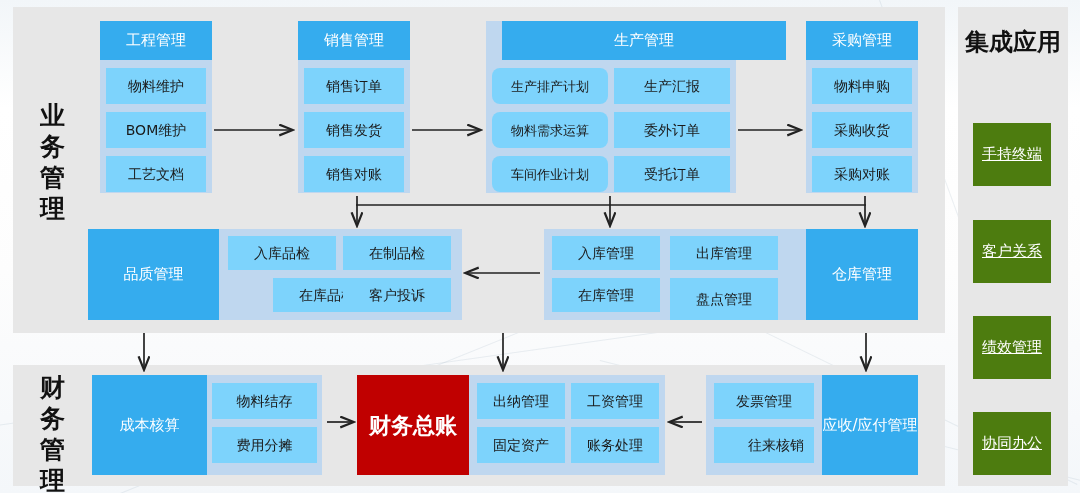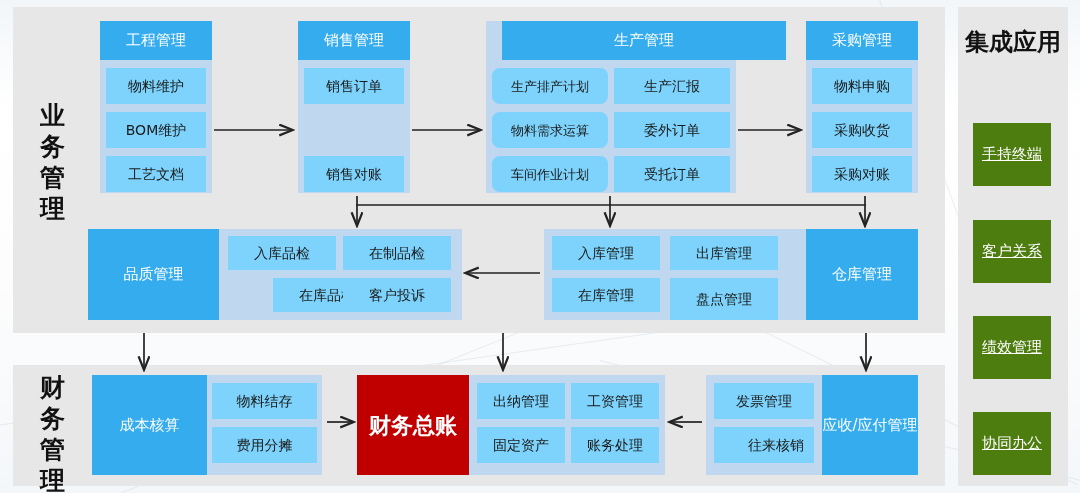--- a/index.html
+++ b/index.html
@@ -80,20 +80,21 @@
 
   <div class="group" style="left:100px;top:21px;width:112px;height:172px;"></div>
   <div class="ghead" style="left:100px;top:21px;width:112px;height:39px;">工程管理</div>
   <div class="cell" style="left:106px;top:68px;width:100px;height:36px;">物料维护</div>
   <div class="cell" style="left:106px;top:112px;width:100px;height:36px;">BOM维护</div>
   <div class="cell" style="left:106px;top:156px;width:100px;height:36px;">工艺文档</div>
 
   <div class="group" style="left:298px;top:21px;width:112px;height:172px;"></div>
   <div class="ghead" style="left:298px;top:21px;width:112px;height:39px;">销售管理</div>
   <div class="cell" style="left:304px;top:68px;width:100px;height:36px;">销售订单</div>
+  <div class="cell" style="left:304px;top:112px;width:100px;height:36px;">销售发货</div>
   <div class="cell" style="left:304px;top:156px;width:100px;height:36px;">销售对账</div>
 
   <div class="group" style="left:486px;top:21px;width:250px;height:172px;"></div>
   <div class="ghead" style="left:486px;top:21px;width:284px;height:39px;margin-left:16px;">生产管理</div>
   <div class="cell small" style="left:492px;top:68px;width:116px;height:36px;">生产排产计划</div>
   <div class="cell" style="left:614px;top:68px;width:116px;height:36px;">生产汇报</div>
   <div class="cell small" style="left:492px;top:112px;width:116px;height:36px;">物料需求运算</div>
   <div class="cell" style="left:614px;top:112px;width:116px;height:36px;">委外订单</div>
   <div class="cell small" style="left:492px;top:156px;width:116px;height:36px;">车间作业计划</div>
   <div class="cell" style="left:614px;top:156px;width:116px;height:36px;">受托订单</div>

